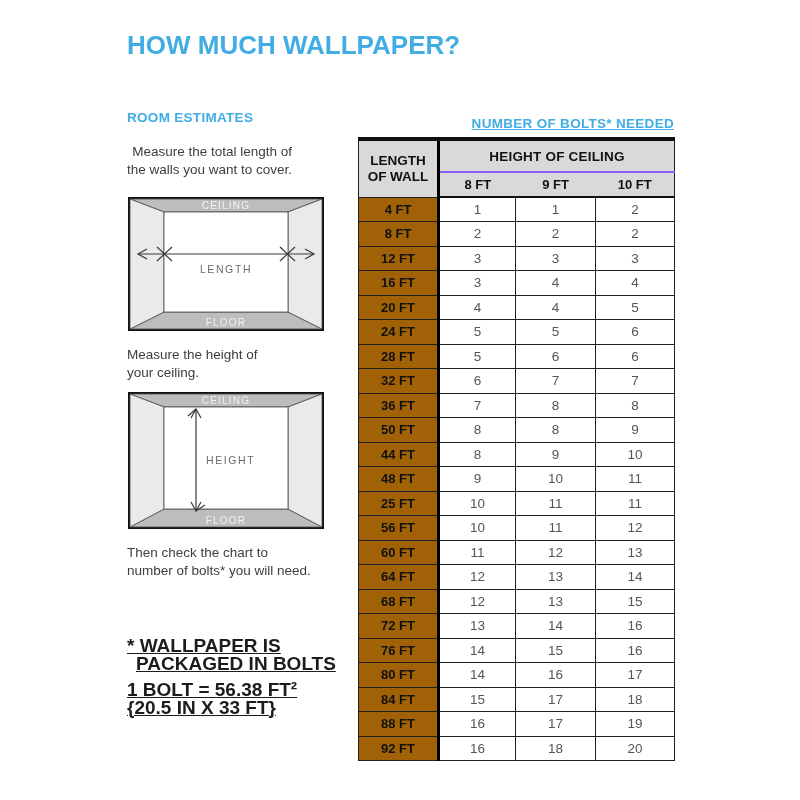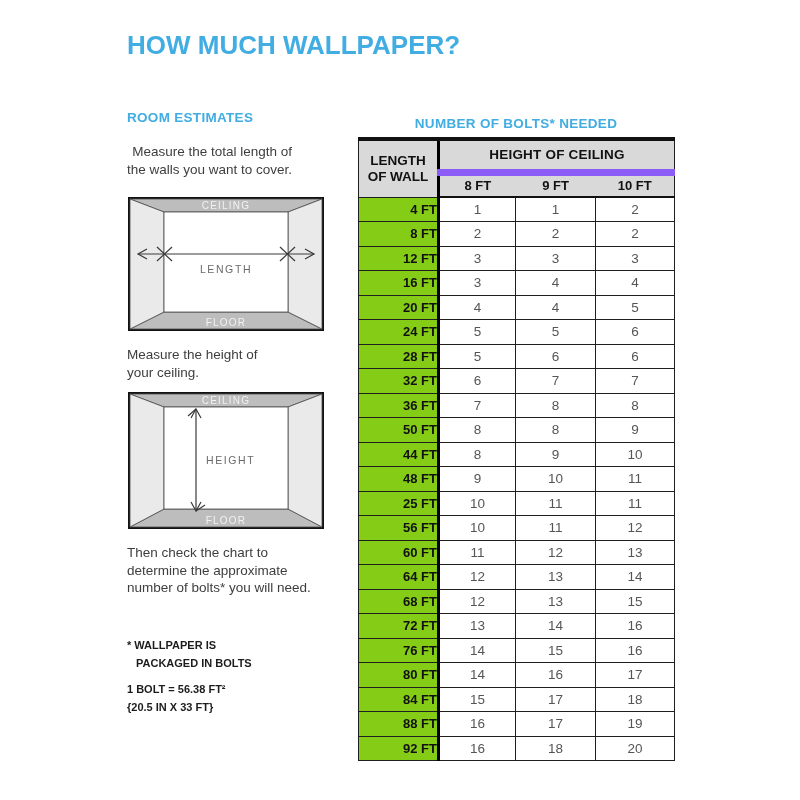--- a/index.html
+++ b/index.html
@@ -17,33 +17,34 @@
     left: 127px; top: 30px;
     font-size: 26px; font-weight: bold; letter-spacing: 0px;
     color: #41ade2;
     white-space: nowrap;
   }
   .section-heading {
     font-size: 13.5px; font-weight: bold; letter-spacing: 0.3px;
     color: #41ade2; white-space: nowrap;
   }
   .left-heading { left: 127px; top: 110px; }
-  .table-heading { left: 358px; top: 116px; width: 316px; text-align: center; }
+  .table-heading { left: 358px; top: 116px; width: 316px; text-align: right; text-decoration: underline; }
 
   .para { font-size: 13.5px; line-height: 17.5px; color: #3e3e3e; }
   .step1 { left: 127px; top: 143px; text-align: right; }
   .step2 { left: 127px; top: 346px; }
   .step3 { left: 127px; top: 544px; }
 
   .diagram1 { left: 128px; top: 197px; }
   .diagram2 { left: 128px; top: 392px; }
 
   .footnote, .bolt-info {
-    font-size: 11px; line-height: 17.5px; font-weight: bold; color: #1c1c1c;
+    font-size: 19px; line-height: 17.5px; font-weight: bold; color: #1c1c1c;
     white-space: nowrap;
+    text-decoration: underline;
   }
   .footnote { left: 127px; top: 637px; }
   .footnote .indent { padding-left: 9px; }
   .bolt-info { left: 127px; top: 681px; }
 
   
   table.bolt-table {
     position: absolute; left: 358px; top: 137px;
     width: 316px;
     border-collapse: collapse; table-layout: fixed;
@@ -61,33 +62,32 @@
     border-top: 1px solid #1f1f1f;
   }
   .bolt-table thead th { background: #d9d9d9; color: #111; }
   .bolt-table th.len-header {
     font-size: 13.5px; font-weight: bold; line-height: 16px;
     border-right: 3px solid #000;
   }
   .bolt-table th.group-header {
     font-size: 13.5px; font-weight: bold; letter-spacing: 0.2px;
     height: 33px;
-    border-bottom: 7px solid #8b5cf6;
+    border-bottom: 2px solid #8b5cf6;
   }
   .bolt-table tr.sub-row th {
     font-size: 13px; font-weight: bold;
     height: 25px;
     border-left: none; border-right: none;
     border-bottom: 2px solid #111;
   }
   .bolt-table tbody th {
-    background: #84cc16; font-size: 13px; font-weight: bold; color: #111;
+    background: #a16207; font-size: 13px; font-weight: bold; color: #111;
     border-right: 3px solid #000;
     height: 24.5px;
-    text-align: right;
   }
   .bolt-table tbody td {
     background: #ffffff; font-size: 13.5px; font-weight: normal; color: #555;
   }
   .bolt-table tbody td + td { border-left: 1px solid #1f1f1f; }
 
   
   .diag-face-label { font-size: 10px; letter-spacing: 1.2px; fill: #f2f2f2; }
   .diag-dim-label  { font-size: 10.5px; letter-spacing: 1.6px; fill: #6a6a6a; }
 </style>
@@ -143,21 +143,20 @@
     <polyline points="63,26 68,17 73,26"></polyline>
     <polyline points="63,110 68,119 73,110"></polyline>
     <line x1="60" y1="24" x2="68" y2="17"></line>
     <line x1="68" y1="119" x2="77" y2="113"></line>
   </g>
   <text x="78" y="72" text-anchor="start" class="diag-dim-label">HEIGHT</text>
 </svg>
 
 <div class="abs para step3">
   <div>Then check the chart to</div>
-  <div>determine the approximate</div>
   <div>number of bolts* you will need.</div>
 </div>
 
 <div class="abs footnote">
   <div>* WALLPAPER IS</div>
   <div class="indent">PACKAGED IN BOLTS</div>
 </div>
 
 <div class="abs bolt-info">
   <div>1 BOLT = 56.38 FT²</div>

